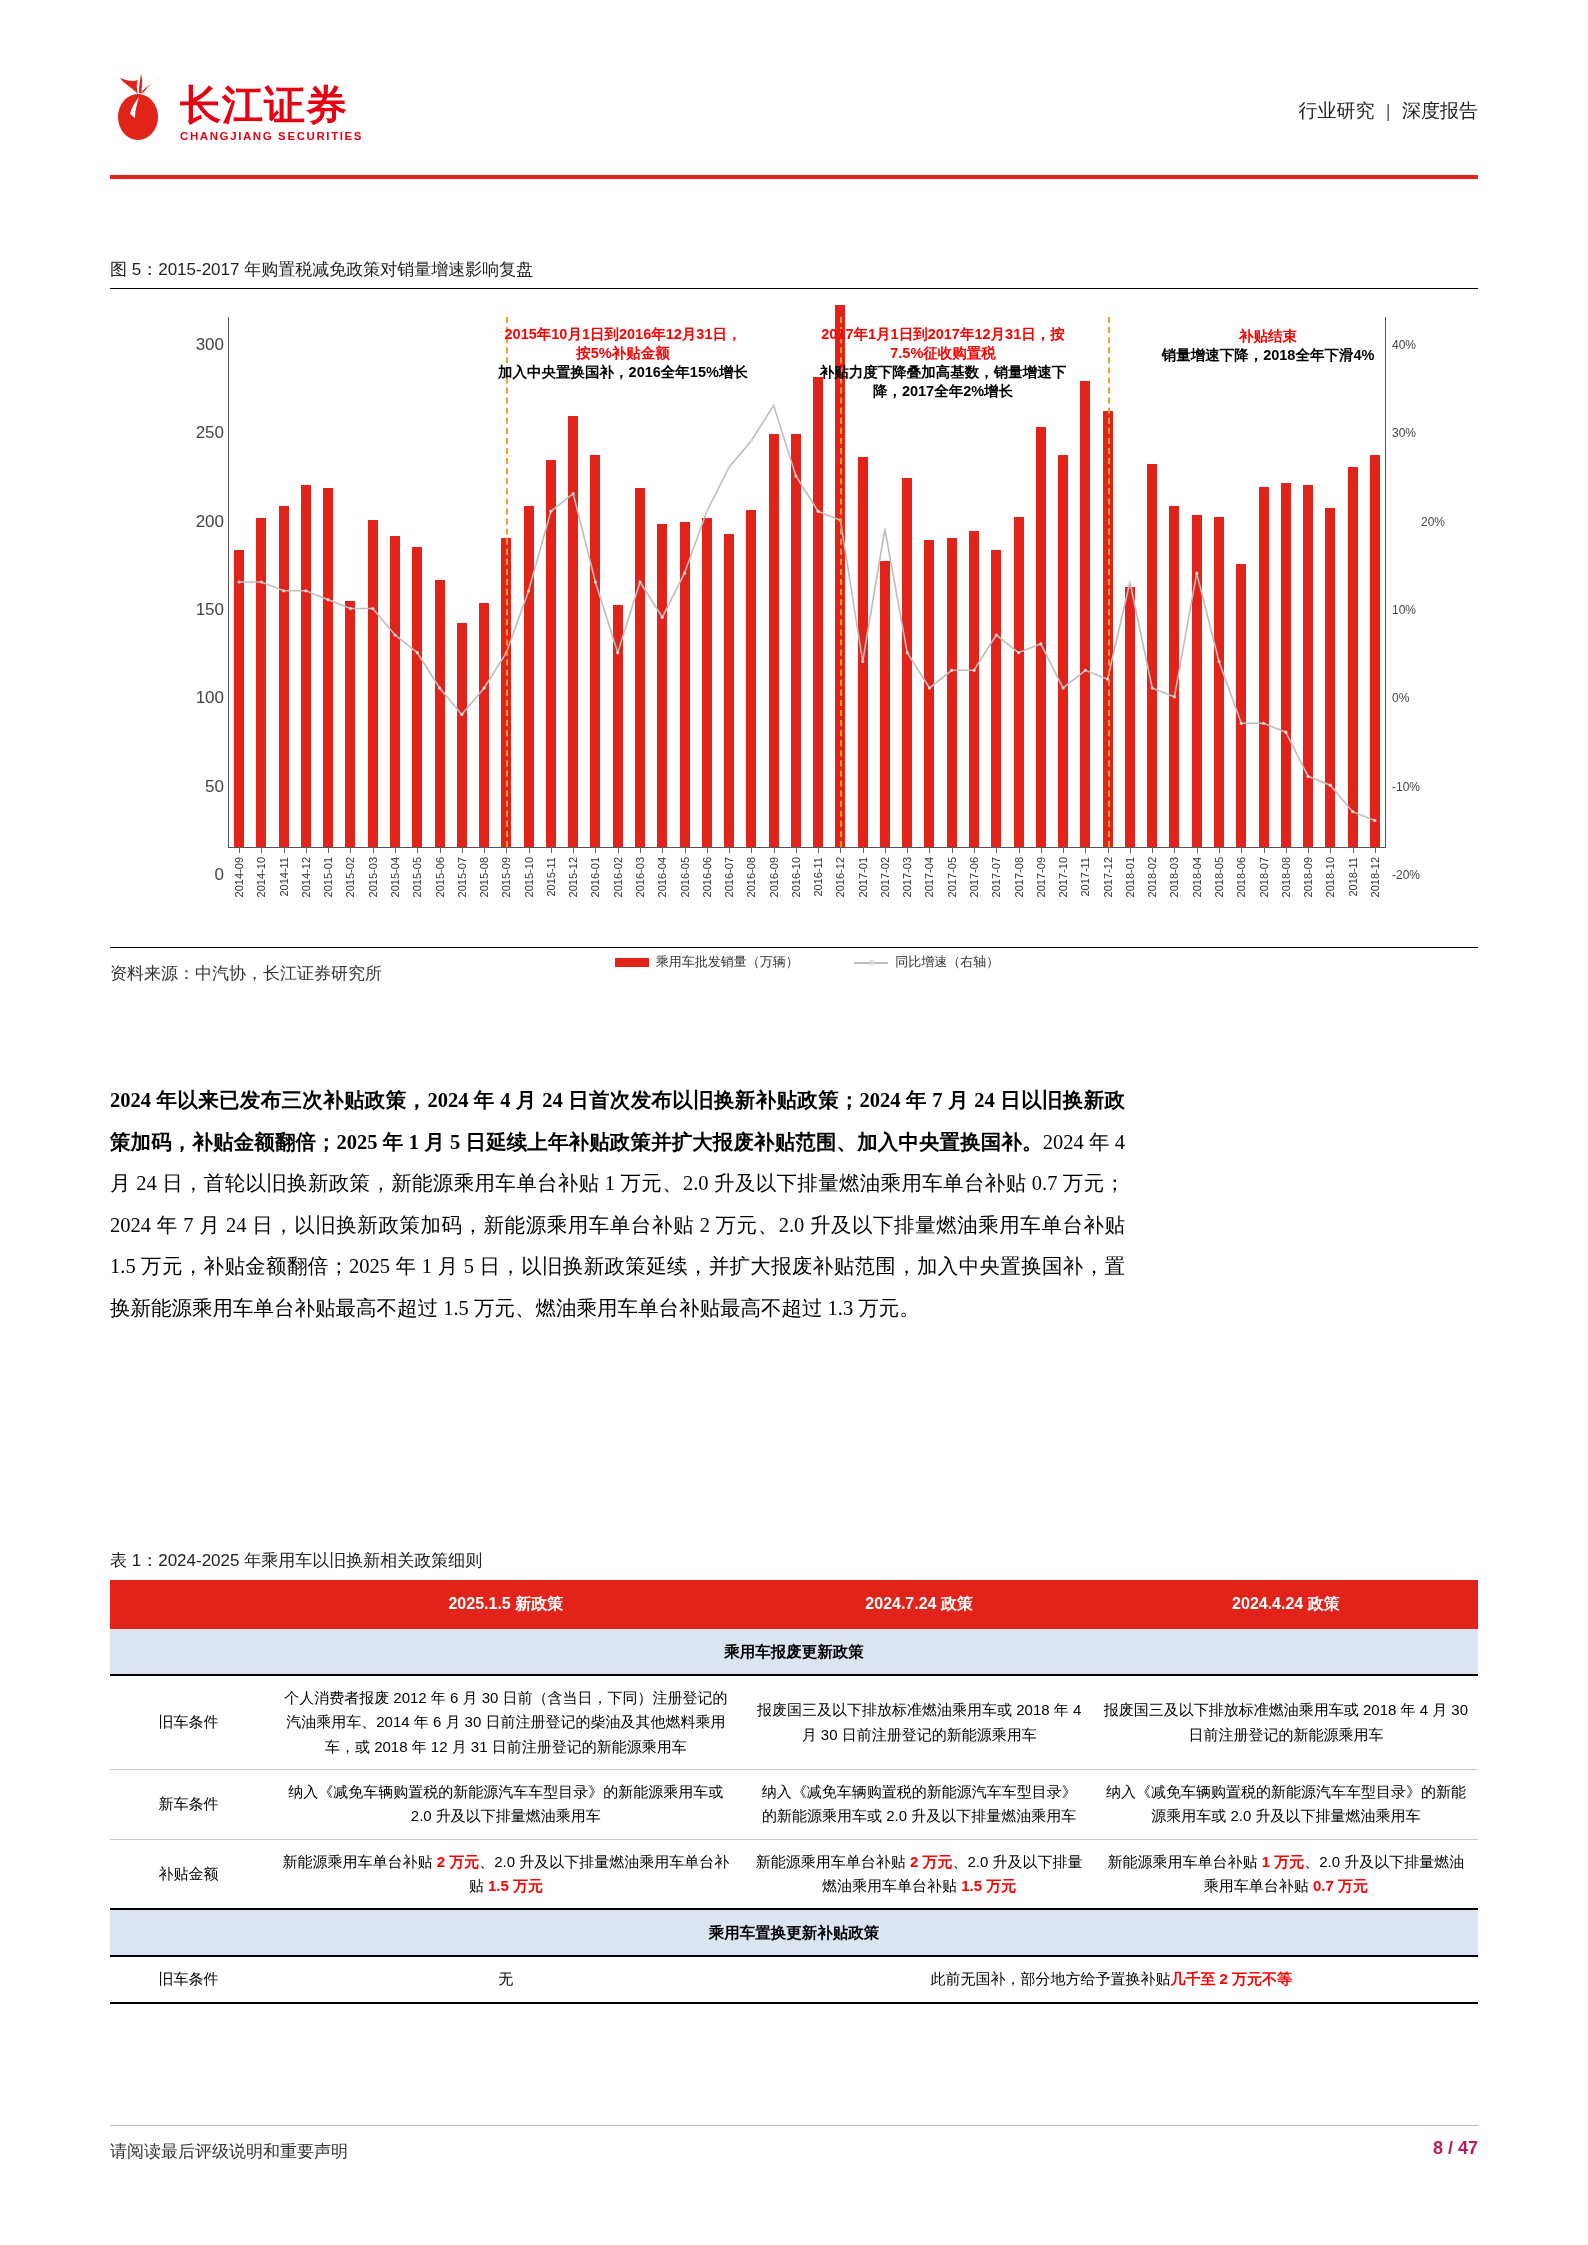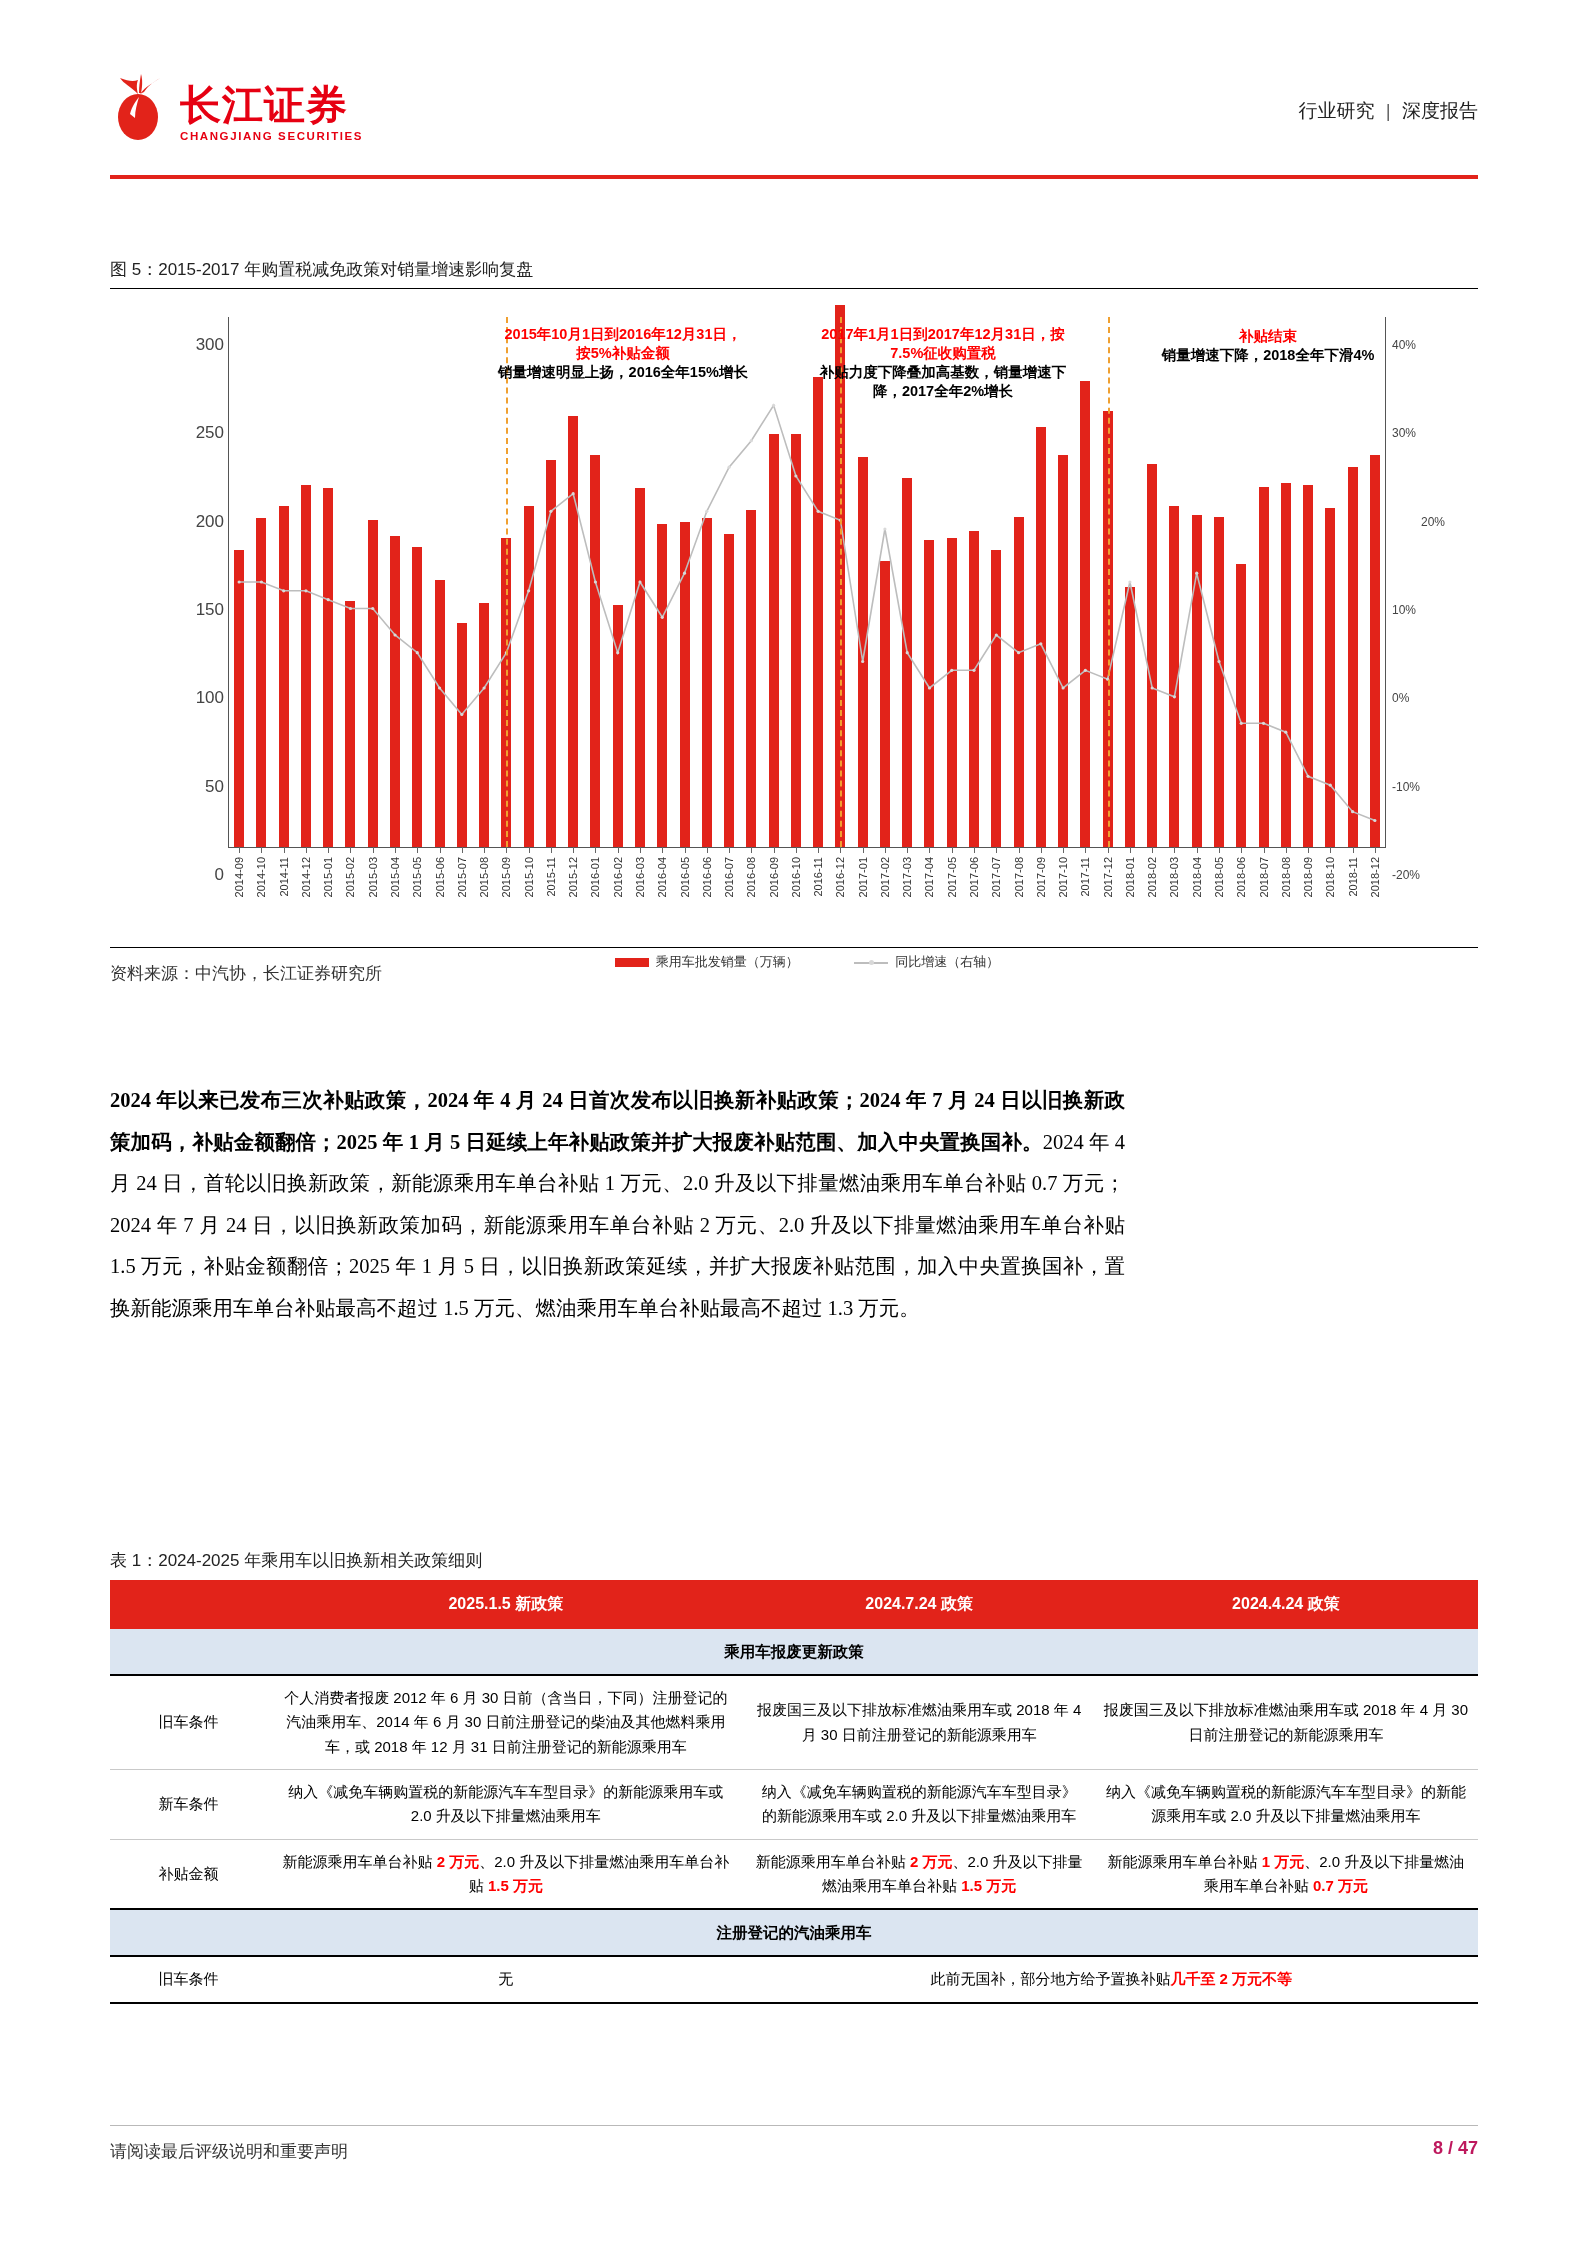--- a/index.html
+++ b/index.html
@@ -347,21 +347,21 @@
           <div class="tick-mark" style="left: 1102.33px;"></div>
           <div class="xlab" style="left: 1096.33px; top: 540px;">2018-10</div>
           <div class="tick-mark" style="left: 1124.6px;"></div>
           <div class="xlab" style="left: 1118.6px; top: 540px;">2018-11</div>
           <div class="tick-mark" style="left: 1146.87px;"></div>
           <div class="xlab" style="left: 1140.87px; top: 540px;">2018-12</div>
         </div>
       <div id="annos">
           <div class="anno" style="left: 270px; top: 8px; width: 250px;">
             <span class="red">2015年10月1日到2016年12月31日，按5%补贴金额</span>
-            <span class="blk">销量增速明显上扬，2016全年15%增长</span>
+            <span class="blk">加入中央置换国补，2016全年15%增长</span>
           </div>
           <div class="anno" style="left: 590px; top: 8px; width: 250px;">
             <span class="red">2017年1月1日到2017年12月31日，按7.5%征收购置税</span>
             <span class="blk">补贴力度下降叠加高基数，销量增速下降，2017全年2%增长</span>
           </div>
           <div class="anno" style="left: 925px; top: 10px; width: 230px;">
             <span class="red">补贴结束</span>
             <span class="blk">销量增速下降，2018全年下滑4%</span>
           </div>
         </div>
@@ -403,21 +403,21 @@
         <td class="c2">纳入《减免车辆购置税的新能源汽车车型目录》的新能源乘用车或 2.0 升及以下排量燃油乘用车</td>
         <td class="c3">纳入《减免车辆购置税的新能源汽车车型目录》的新能源乘用车或 2.0 升及以下排量燃油乘用车</td>
       </tr>
       <tr class="thickline-bot">
         <td class="lbl">补贴金额</td>
         <td class="c1"><span>新能源乘用车单台补贴 </span><span class="hl">2 万元</span><span>、2.0 升及以下排量燃油乘用车单台补贴 </span><span class="hl">1.5 万元</span></td>
         <td class="c2"><span>新能源乘用车单台补贴 </span><span class="hl">2 万元</span><span>、2.0 升及以下排量燃油乘用车单台补贴 </span><span class="hl">1.5 万元</span></td>
         <td class="c3"><span>新能源乘用车单台补贴 </span><span class="hl">1 万元</span><span>、2.0 升及以下排量燃油乘用车单台补贴 </span><span class="hl">0.7 万元</span></td>
       </tr>
       <tr class="sectrow">
-        <td colspan="4">注册登记的汽油乘用车</td>
+        <td colspan="4">乘用车置换更新补贴政策</td>
       </tr>
       <tr class="thickline-top thickline-bot">
         <td class="lbl">旧车条件</td>
         <td class="c1">无</td>
         <td class="c2" colspan="2"><span>此前无国补，部分地方给予置换补贴</span><span class="hl">几千至 2 万元不等</span></td>
       </tr>
     </tbody>
   </table>
 
   <div class="footer-rule"></div>

